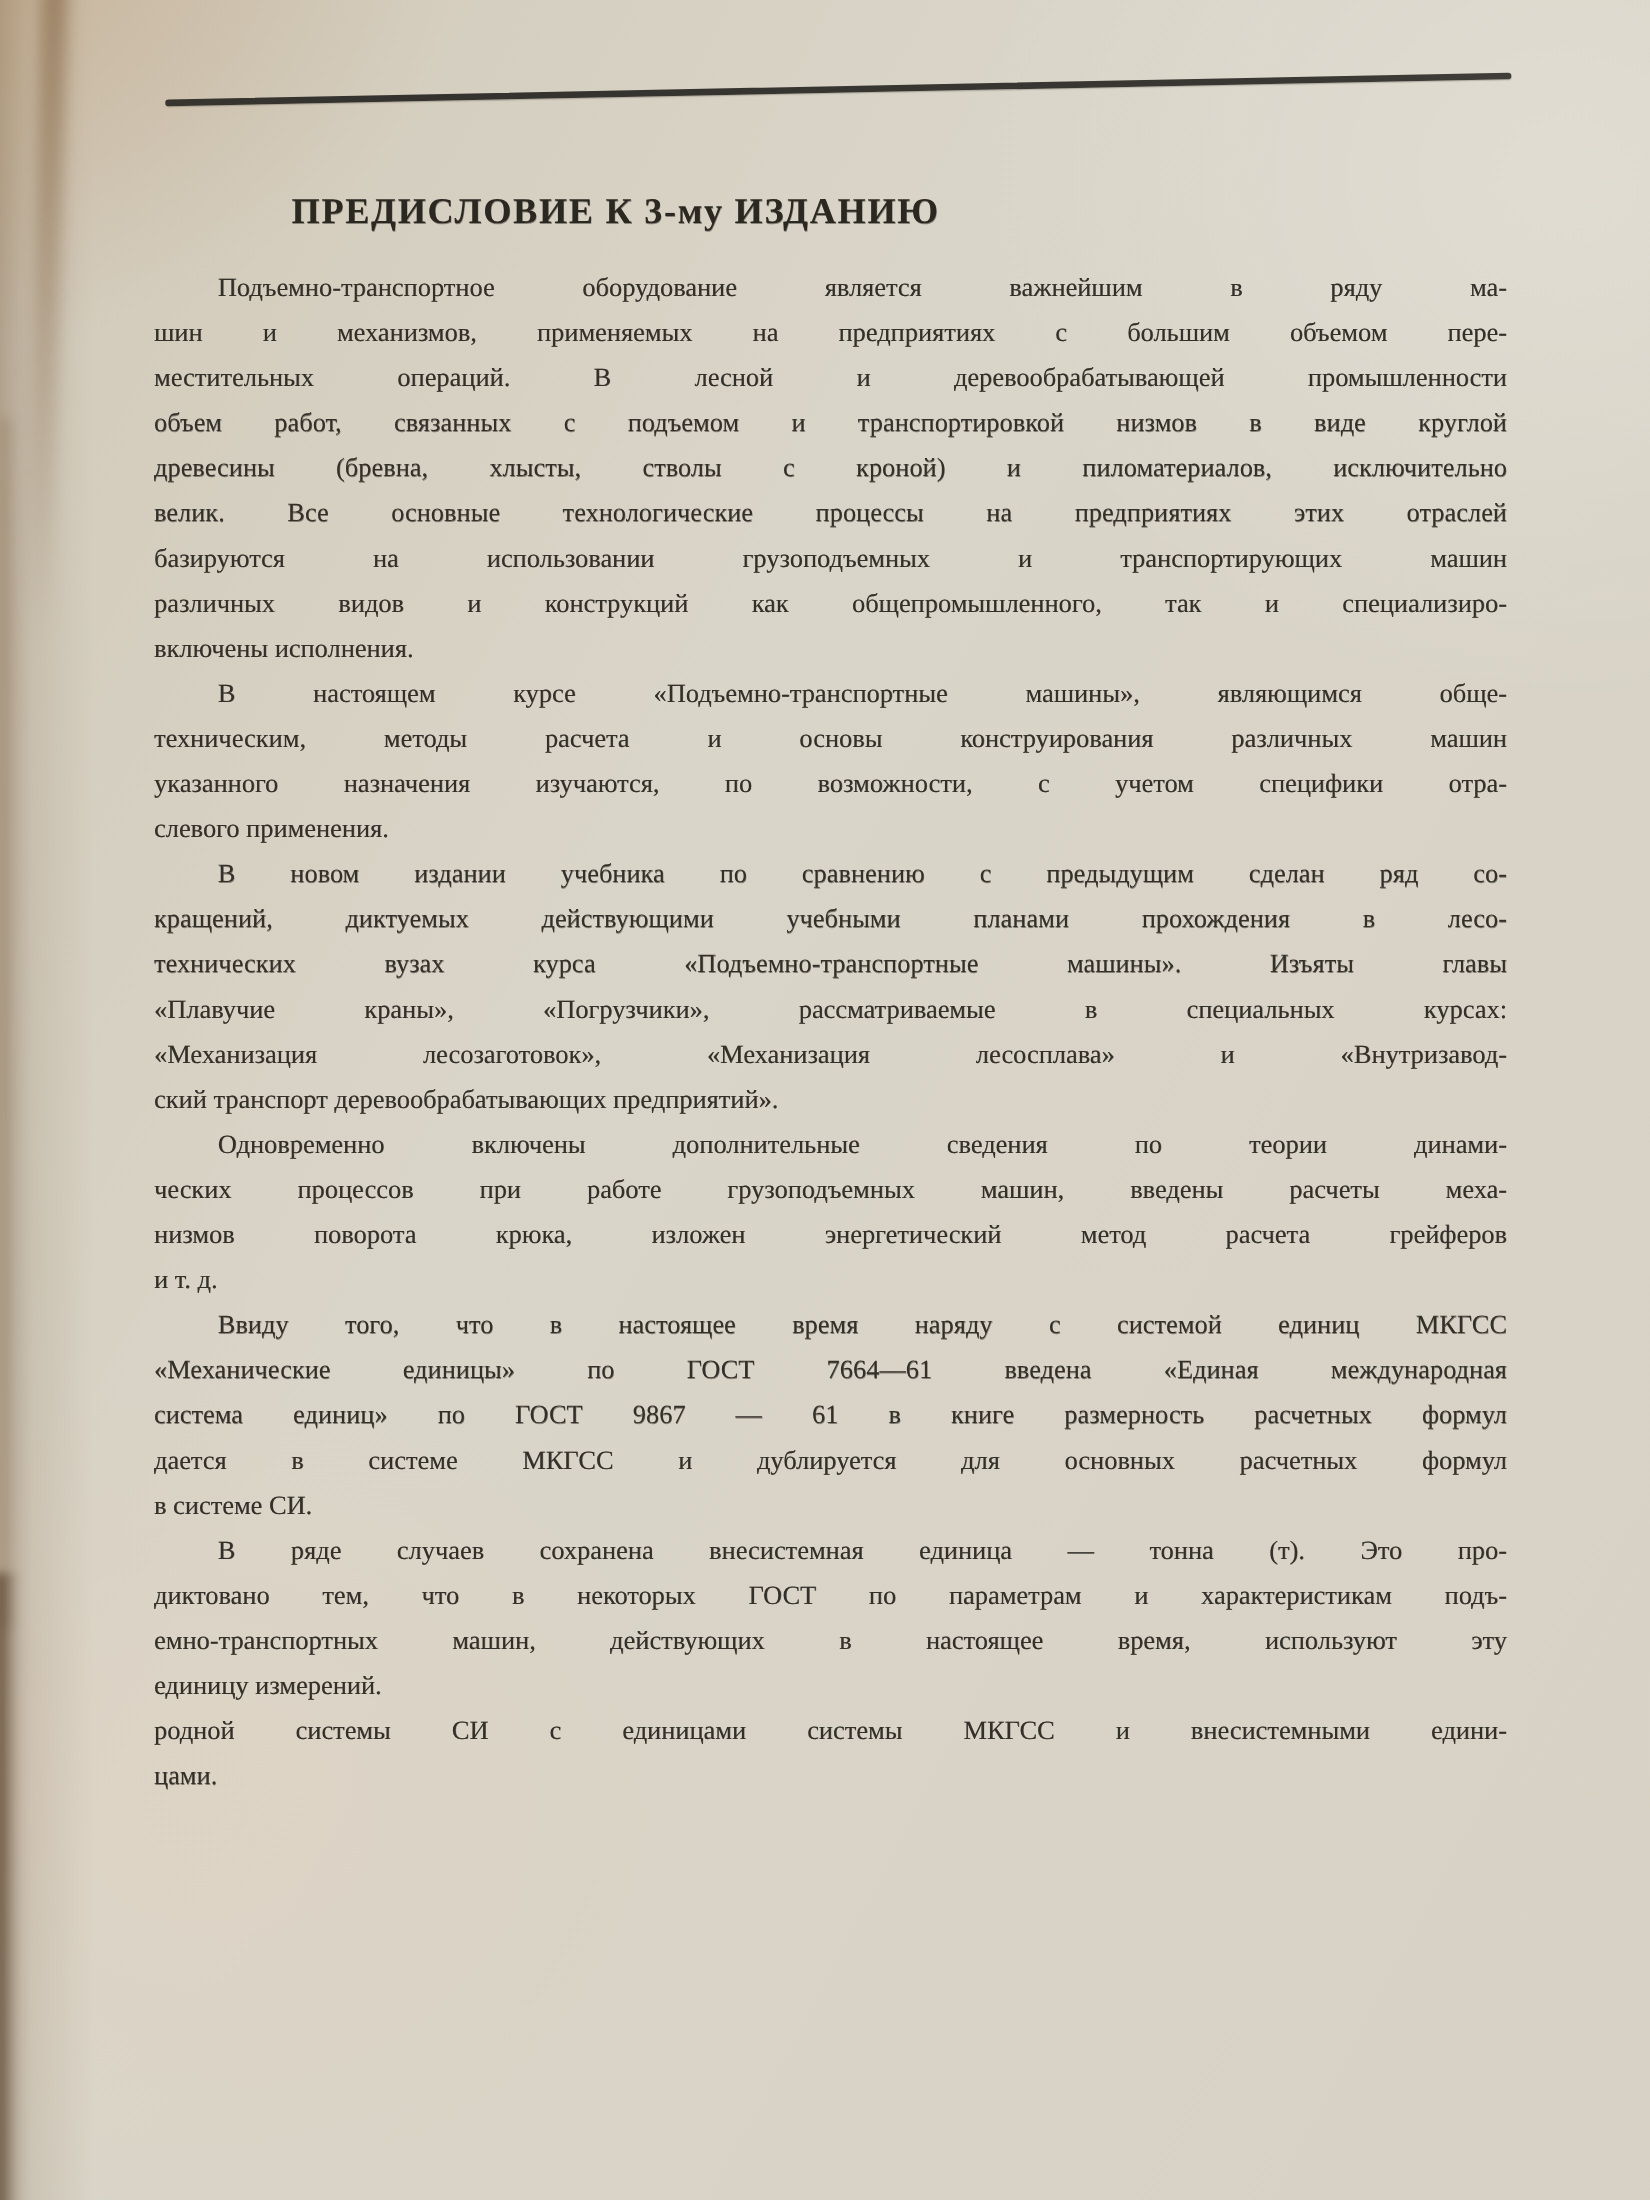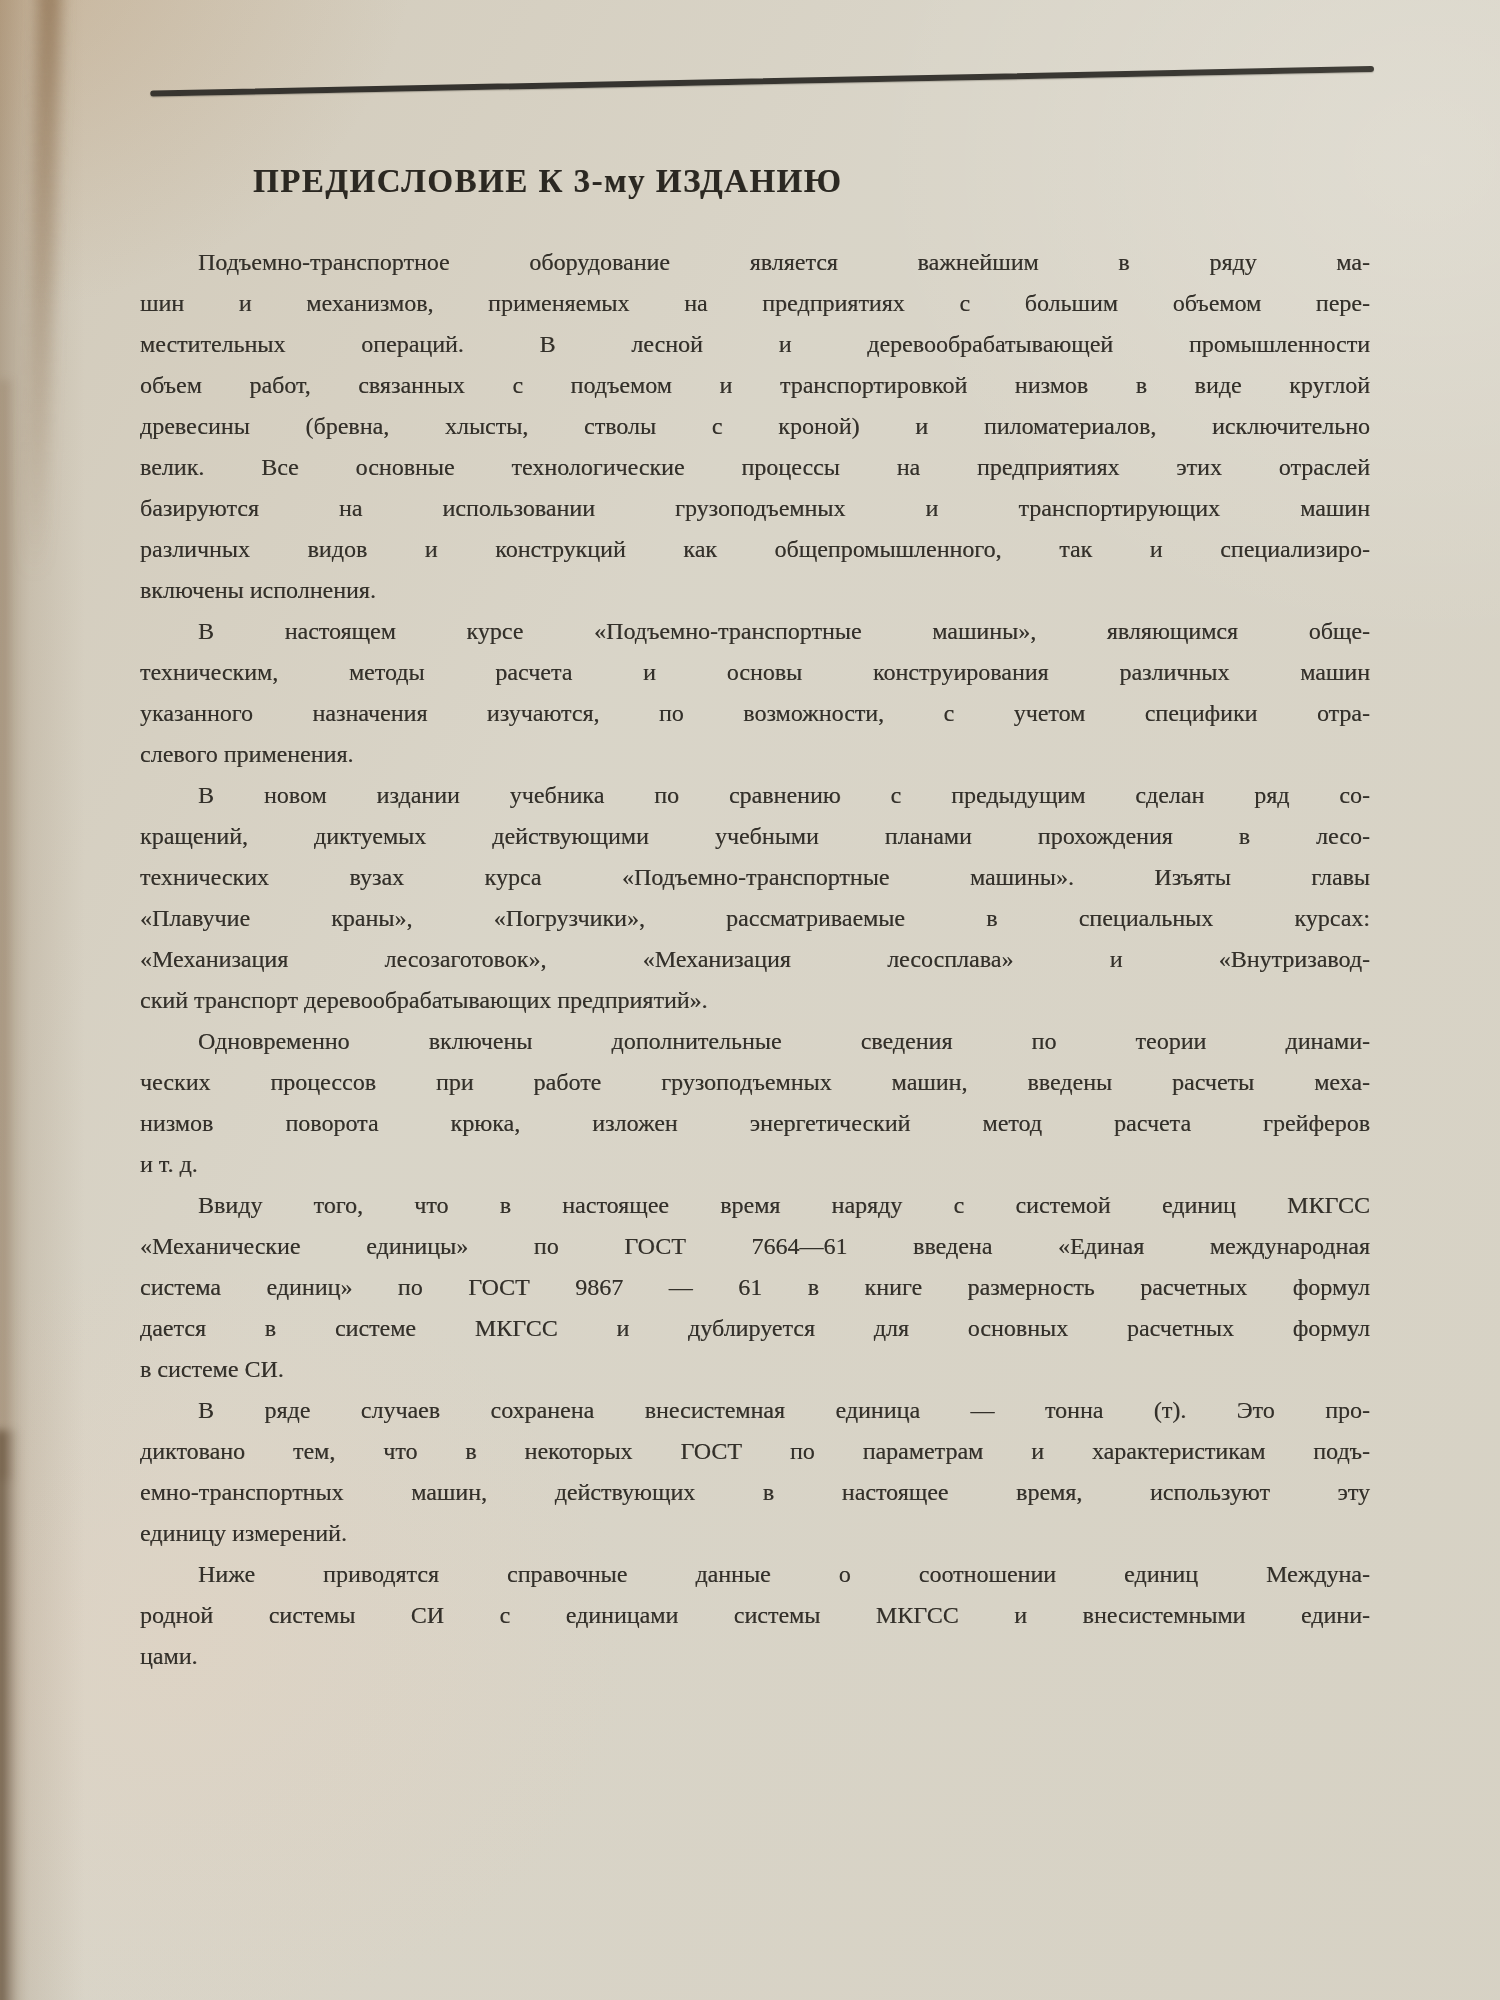--- a/index.html
+++ b/index.html
@@ -56,21 +56,21 @@
     background: linear-gradient(to right, rgba(40,38,34,0.9), #34322e 18%, #3a3833 85%, #403e38);
     border-radius: 3px;
     transform: rotate(-1.15deg);
     transform-origin: right center;
     box-shadow: 0 1px 1px rgba(60,55,45,0.25);
   }
 
   .heading {
     position: absolute;
     left: 253px; top: 163px;
-    margin: 0;
+    margin: 12px;
     font-size: 33px;
     font-weight: bold;
     letter-spacing: 1.5px;
     color: #2b2822;
     white-space: nowrap;
     text-shadow: 0.4px 0.4px 0.6px rgba(43,40,34,0.45);
   }
 
   .text-block {
     position: absolute;
@@ -143,18 +143,17 @@
         <div class="line">дается в системе МКГСС и дублируется для основных расчетных формул</div>
         <div class="line last">в системе СИ.</div>
       </div>
       <div class="para">
         <div class="line first">В ряде случаев сохранена внесистемная единица — тонна (т). Это про-</div>
         <div class="line">диктовано тем, что в некоторых ГОСТ по параметрам и характеристикам подъ-</div>
         <div class="line">емно-транспортных машин, действующих в настоящее время, используют эту</div>
         <div class="line last">единицу измерений.</div>
       </div>
       <div class="para">
-        <div class="line first">Ниже приводятся справочные данные о соотношении единиц Междуна-</div>
         <div class="line">родной системы СИ с единицами системы МКГСС и внесистемными едини-</div>
         <div class="line last">цами.</div>
       </div>
     </div>
 </div>
 
 </body></html>

